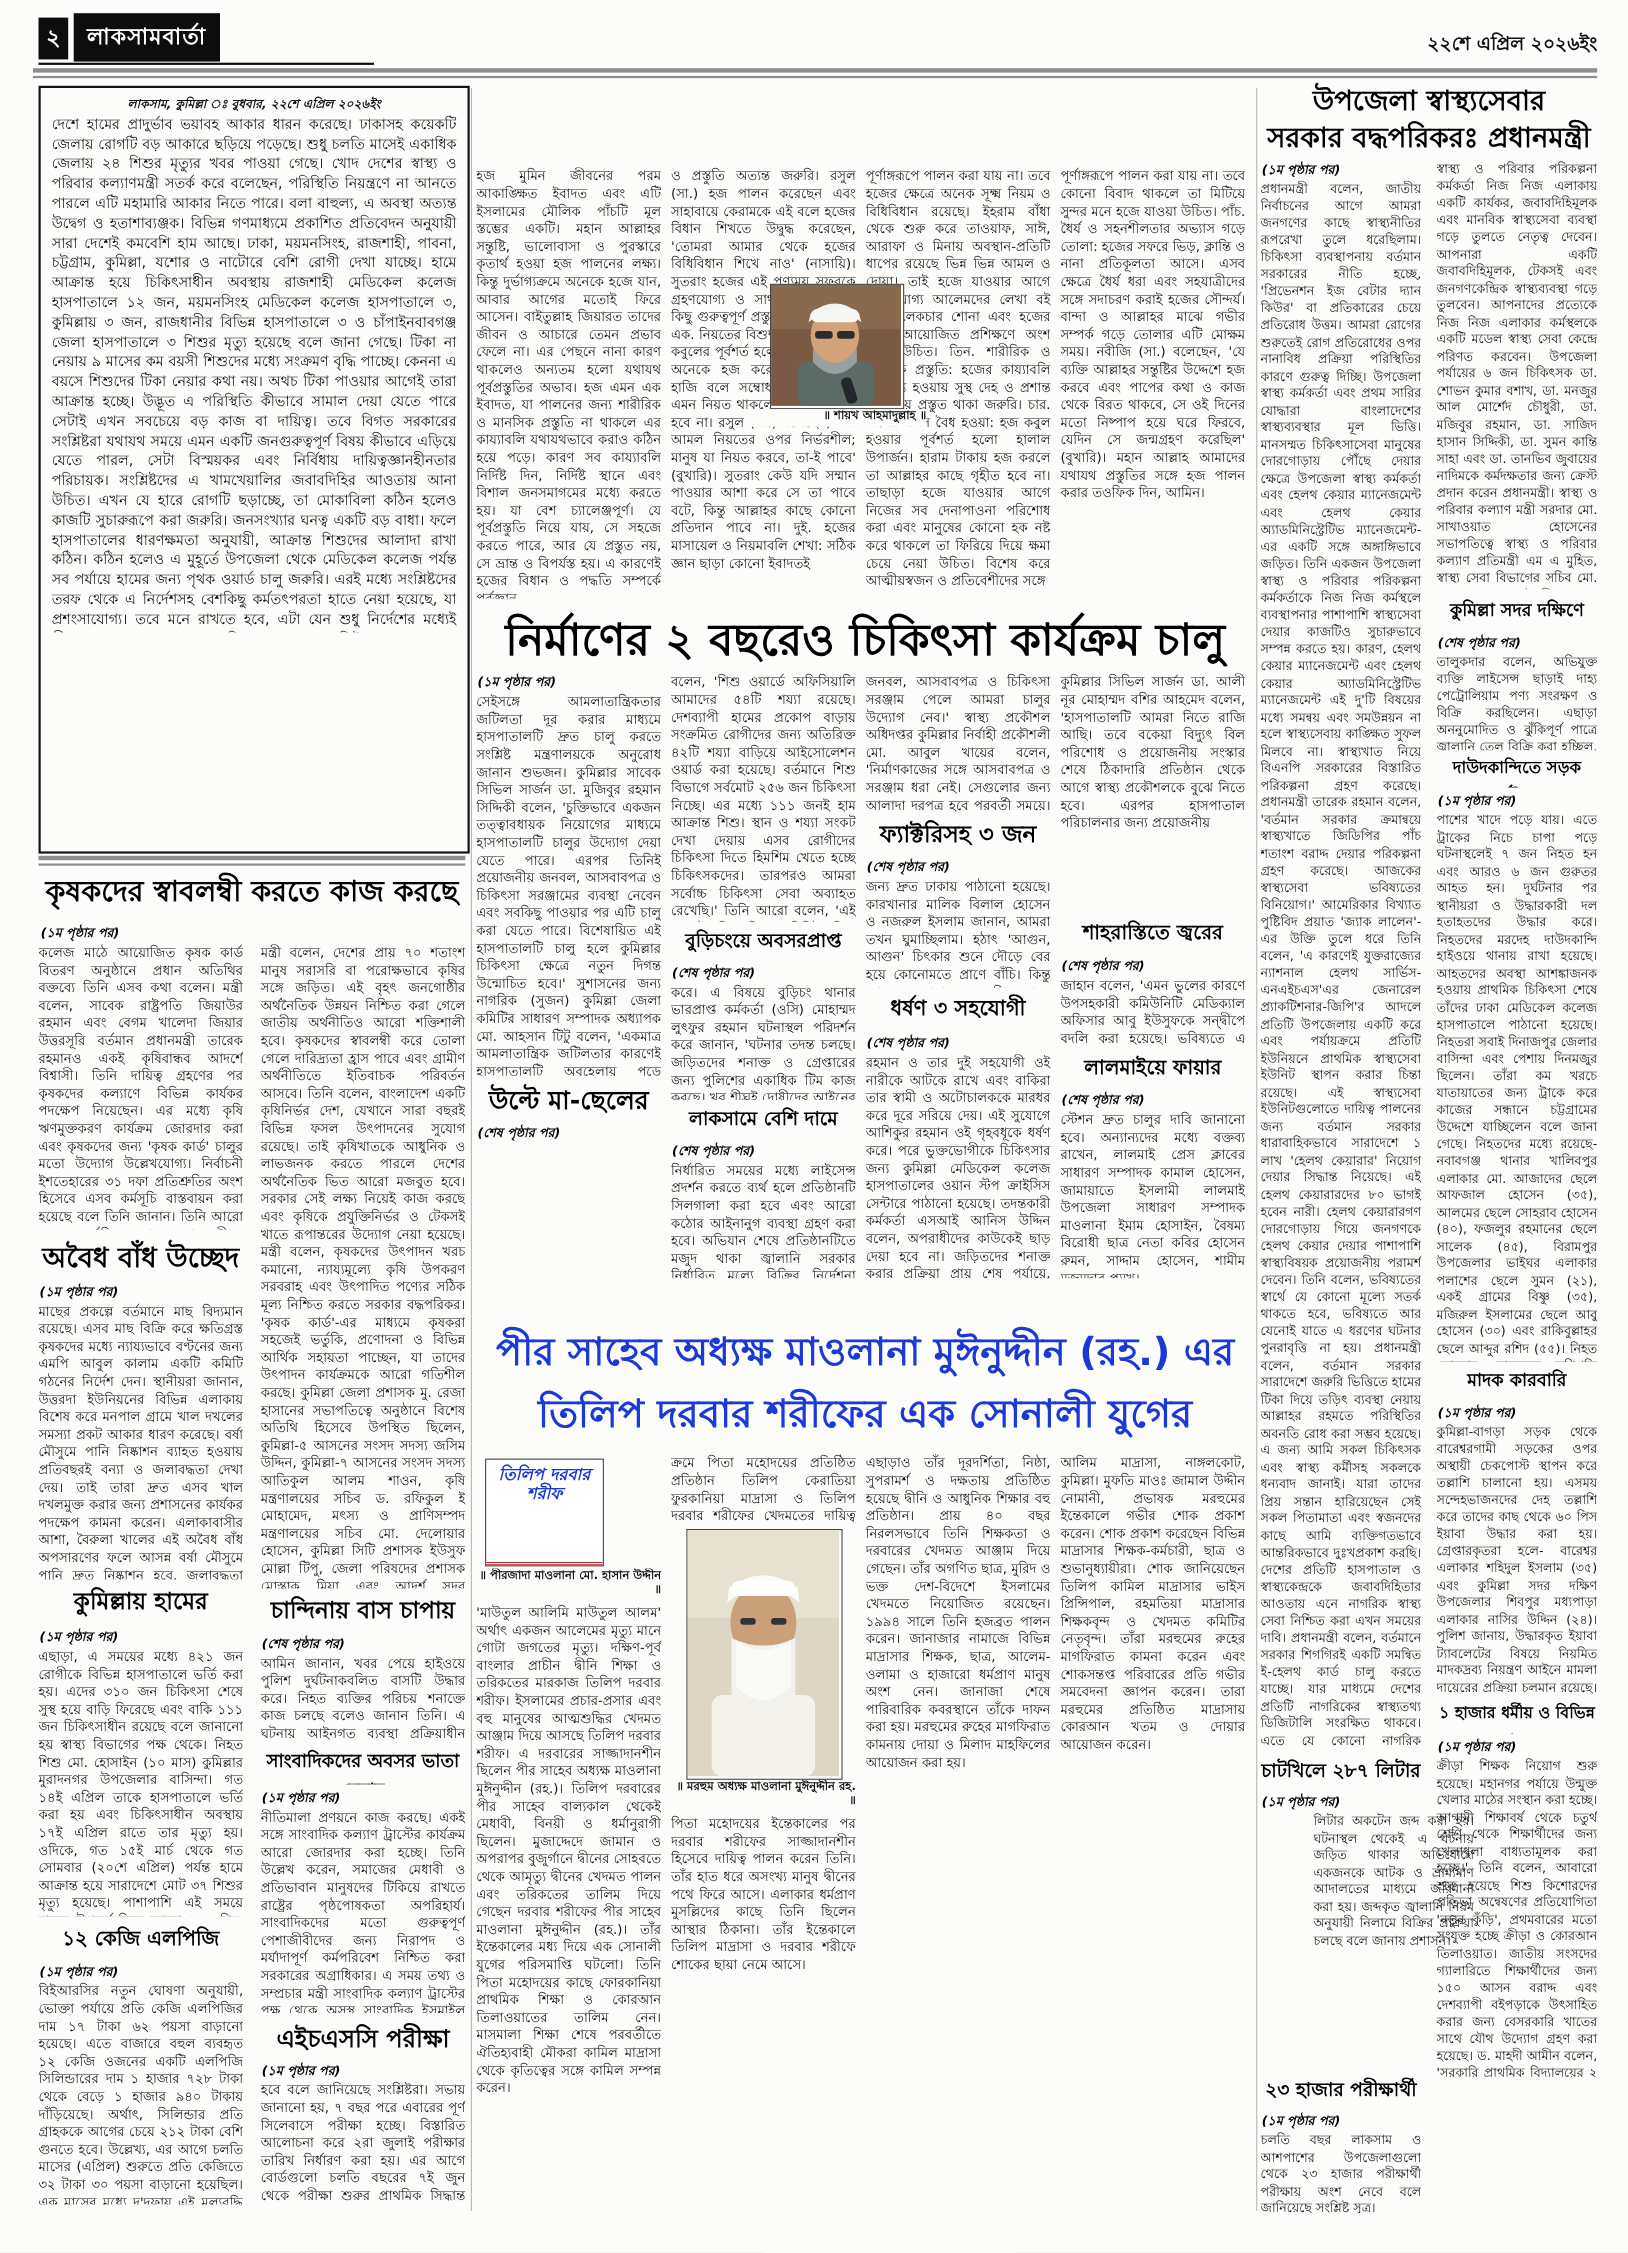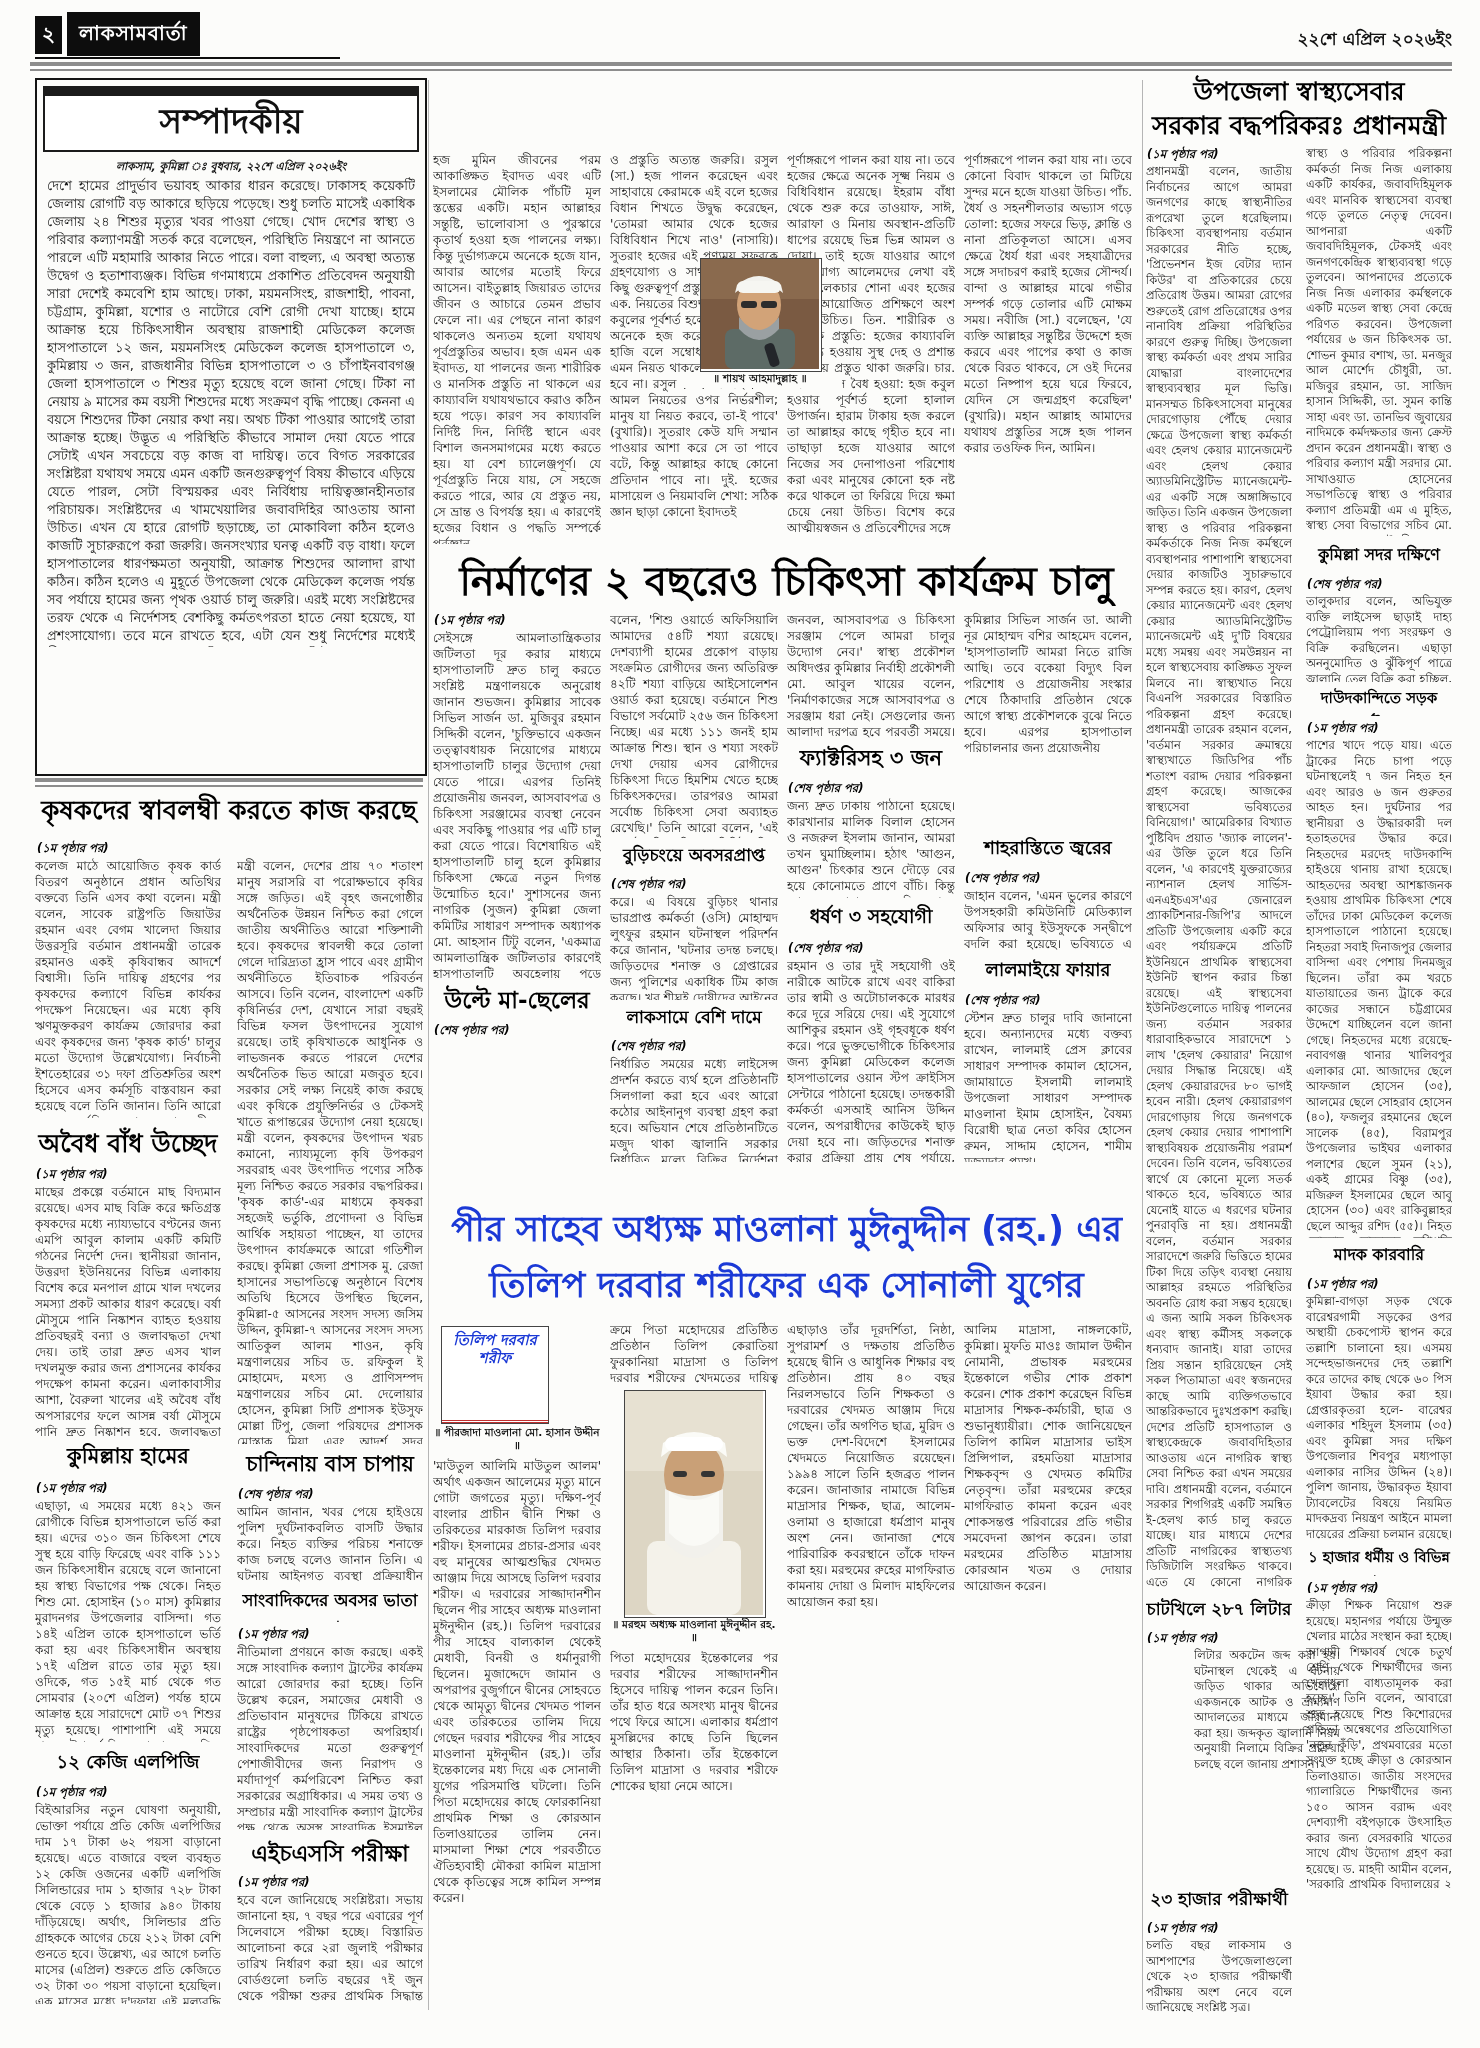--- a/index.html
+++ b/index.html
@@ -8,21 +8,21 @@
   .abs{position:absolute;overflow:hidden;}
   .body{font-size:12px;line-height:16px;text-align:justify;color:#141414;}
   .body-sm{font-size:11.5px;line-height:15.5px;text-align:justify;color:#141414;}
   .body-lg{font-size:13px;line-height:18px;text-align:justify;color:#101010;}
   .cont{font-size:11.5px;font-weight:bold;font-style:italic;color:#000;}
   .hl{font-weight:bold;text-align:center;color:#000;}
   .rule-v{position:absolute;width:1px;background:#b5b5b5;}
   .doubleline{border-top:4px solid #8d8d8d;border-bottom:2px solid #8d8d8d;height:3px;background:#fff;}
   .logo{background:#0d0d0d;color:#fff;font-weight:bold;display:flex;align-items:center;
         padding:0 12px;letter-spacing:1px;}
-  .capt{font-size:10.5px;font-weight:bold;text-align:center;line-height:13px;}
+  .capt{font-size:10.5px;font-weight:bold;text-align:right;line-height:13px;}
   .ed-banner{border:2px solid #1b1b1b;border-top:10px solid #1b1b1b;background:#fff;
              display:flex;align-items:center;justify-content:center;font-weight:bold;}
   .photo-frame{border:1px solid #444;background:#fff;}
 </style>
 </head>
 <body>
 
 <div id="page">
 
   <div class="abs" style="left:35px;top:16px;width:27px;height:38px;background:#0d0d0d;color:#fff;
@@ -30,21 +30,20 @@
   <div class="abs logo" style="left:67px;top:12px;height:44px;font-size:20px;">লাকসামবার্তা</div>
   <div class="abs" style="left:35px;top:57px;width:305px;height:2px;background:#0d0d0d;"></div>
   <div class="abs" style="left:1240px;top:26px;width:212px;height:24px;font-size:17px;font-weight:bold;
        text-align:right;">২২শে এপ্রিল ২০২৬ইং</div>
   <div class="abs doubleline" style="left:30px;top:62px;width:1422px;"></div>
 
   <div class="rule-v" style="left:428px;top:80px;height:1930px;"></div>
   <div class="rule-v" style="left:1142px;top:80px;height:1930px;"></div>
 
   <div class="abs" style="left:35px;top:78px;width:388px;height:694px;border:2px solid #141414;">
-    <div class="ed-banner" style="margin:6px;height:54px;font-size:34px;">সম্পাদকীয়</div>
     <div style="font-size:11px;font-weight:bold;font-style:italic;text-align:center;margin-top:6px;">লাকসাম, কুমিল্লা ঃ বুধবার, ২২শে এপ্রিল ২০২৬ইং</div>
     <div class="body-lg" style="margin:0 10px;height:470px;overflow:hidden;">দেশে হামের প্রাদুর্ভাব ভয়াবহ আকার ধারন করেছে। ঢাকাসহ কয়েকটি জেলায় রোগটি বড় আকারে ছড়িয়ে পড়েছে। শুধু চলতি মাসেই একাধিক জেলায় ২৪ শিশুর মৃত্যুর খবর পাওয়া গেছে। খোদ দেশের স্বাস্থ্য ও পরিবার কল্যাণমন্ত্রী সতর্ক করে বলেছেন, পরিস্থিতি নিয়ন্ত্রণে না আনতে পারলে এটি মহামারি আকার নিতে পারে। বলা বাহুল্য, এ অবস্থা অত্যন্ত উদ্বেগ ও হতাশাব্যঞ্জক। বিভিন্ন গণমাধ্যমে প্রকাশিত প্রতিবেদন অনুযায়ী সারা দেশেই কমবেশি হাম আছে। ঢাকা, ময়মনসিংহ, রাজশাহী, পাবনা, চট্টগ্রাম, কুমিল্লা, যশোর ও নাটোরে বেশি রোগী দেখা যাচ্ছে। হামে আক্রান্ত হয়ে চিকিৎসাধীন অবস্থায় রাজশাহী মেডিকেল কলেজ হাসপাতালে ১২ জন, ময়মনসিংহ মেডিকেল কলেজ হাসপাতালে ৩, কুমিল্লায় ৩ জন, রাজধানীর বিভিন্ন হাসপাতালে ৩ ও চাঁপাইনবাবগঞ্জ জেলা হাসপাতালে ৩ শিশুর মৃত্যু হয়েছে বলে জানা গেছে। টিকা না নেয়ায় ৯ মাসের কম বয়সী শিশুদের মধ্যে সংক্রমণ বৃদ্ধি পাচ্ছে। কেননা এ বয়সে শিশুদের টিকা নেয়ার কথা নয়। অথচ টিকা পাওয়ার আগেই তারা আক্রান্ত হচ্ছে। উদ্ভূত এ পরিস্থিতি কীভাবে সামাল দেয়া যেতে পারে সেটাই এখন সবচেয়ে বড় কাজ বা দায়িত্ব। তবে বিগত সরকারের সংশ্লিষ্টরা যথাযথ সময়ে এমন একটি জনগুরুত্বপূর্ণ বিষয় কীভাবে এড়িয়ে যেতে পারল, সেটা বিস্ময়কর এবং নির্বিধায় দায়িত্বজ্ঞানহীনতার পরিচায়ক। সংশ্লিষ্টদের এ খামখেয়ালির জবাবদিহির আওতায় আনা উচিত। এখন যে হারে রোগটি ছড়াচ্ছে, তা মোকাবিলা কঠিন হলেও কাজটি সুচারুরূপে করা জরুরি। জনসংখ্যার ঘনত্ব একটি বড় বাধা। ফলে হাসপাতালের ধারণক্ষমতা অনুযায়ী, আক্রান্ত শিশুদের আলাদা রাখা কঠিন। কঠিন হলেও এ মুহূর্তে উপজেলা থেকে মেডিকেল কলেজ পর্যন্ত সব পর্যায়ে হামের জন্য পৃথক ওয়ার্ড চালু জরুরি। এরই মধ্যে সংশ্লিষ্টদের তরফ থেকে এ নির্দেশসহ বেশকিছু কর্মতৎপরতা হাতে নেয়া হয়েছে, যা প্রশংসাযোগ্য। তবে মনে রাখতে হবে, এটা যেন শুধু নির্দেশের মধ্যেই সীমাবদ্ধ হয়ে না যায়। সংক্রমণ নিয়ন্ত্রণে সরকার সংশ্লিষ্ট দ্রুত সব ধরনের কার্যকর ব্যবস্থা গ্রহণ করবেন বলে আমরা আশাবাদী।</div>
   </div>
   <div class="abs doubleline" style="left:35px;top:778px;width:388px;"></div>
 
   <div class="abs hl" style="left:35px;top:790px;width:388px;height:46px;font-size:26px;">কৃষকদের স্বাবলম্বী করতে কাজ করছে সরকার</div>
   <div class="abs cont" style="left:37px;top:840px;width:180px;height:16px;">(১ম পৃষ্ঠার পর)</div>
   <div class="abs body" style="left:35px;top:858px;width:186px;height:260px;">কলেজ মাঠে আয়োজিত কৃষক কার্ড বিতরণ অনুষ্ঠানে প্রধান অতিথির বক্তব্যে তিনি এসব কথা বলেন। মন্ত্রী বলেন, সাবেক রাষ্ট্রপতি জিয়াউর রহমান এবং বেগম খালেদা জিয়ার উত্তরসূরি বর্তমান প্রধানমন্ত্রী তারেক রহমানও একই কৃষিবান্ধব আদর্শে বিশ্বাসী। তিনি দায়িত্ব গ্রহণের পর কৃষকদের কল্যাণে বিভিন্ন কার্যকর পদক্ষেপ নিয়েছেন। এর মধ্যে কৃষি ঋণমুক্তকরণ কার্যক্রম জোরদার করা এবং কৃষকদের জন্য 'কৃষক কার্ড' চালুর মতো উদ্যোগ উল্লেখযোগ্য। নির্বাচনী ইশতেহারের ৩১ দফা প্রতিশ্রুতির অংশ হিসেবে এসব কর্মসূচি বাস্তবায়ন করা হয়েছে বলে তিনি জানান। তিনি আরো বলেন, ভর্তুকি ব্যবস্থার সূচনা অতীতে হলেও বর্তমান সময়ে তা আরও সম্প্রসারিত ও প্রাতিষ্ঠানিক রূপ পেয়েছে। কৃষকদের সহায়তায় সরকার নতুন নতুন কর্মসূচি গ্রহণ করছে, যার মধ্যে 'ফ্যামিলি কার্ড' কর্মসূচিও রয়েছে। এর মাধ্যমে বহু কৃষক পরিবার ইতোমধ্যে উপকৃত হয়েছে বলে উল্লেখ করেন তিনি।</div>
   <div class="abs body" style="left:237px;top:858px;width:186px;height:586px;">মন্ত্রী বলেন, দেশের প্রায় ৭০ শতাংশ মানুষ সরাসরি বা পরোক্ষভাবে কৃষির সঙ্গে জড়িত। এই বৃহৎ জনগোষ্ঠীর অর্থনৈতিক উন্নয়ন নিশ্চিত করা গেলে জাতীয় অর্থনীতিও আরো শক্তিশালী হবে। কৃষকদের স্বাবলম্বী করে তোলা গেলে দারিদ্র্যতা হ্রাস পাবে এবং গ্রামীণ অর্থনীতিতে ইতিবাচক পরিবর্তন আসবে। তিনি বলেন, বাংলাদেশ একটি কৃষিনির্ভর দেশ, যেখানে সারা বছরই বিভিন্ন ফসল উৎপাদনের সুযোগ রয়েছে। তাই কৃষিখাতকে আধুনিক ও লাভজনক করতে পারলে দেশের অর্থনৈতিক ভিত আরো মজবুত হবে। সরকার সেই লক্ষ্য নিয়েই কাজ করছে এবং কৃষিকে প্রযুক্তিনির্ভর ও টেকসই খাতে রূপান্তরের উদ্যোগ নেয়া হয়েছে। মন্ত্রী বলেন, কৃষকদের উৎপাদন খরচ কমানো, ন্যায্যমূল্যে কৃষি উপকরণ সরবরাহ এবং উৎপাদিত পণ্যের সঠিক মূল্য নিশ্চিত করতে সরকার বদ্ধপরিকর। 'কৃষক কার্ড'-এর মাধ্যমে কৃষকরা সহজেই ভর্তুকি, প্রণোদনা ও বিভিন্ন আর্থিক সহায়তা পাচ্ছেন, যা তাদের উৎপাদন কার্যক্রমকে আরো গতিশীল করছে। কুমিল্লা জেলা প্রশাসক মু. রেজা হাসানের সভাপতিত্বে অনুষ্ঠানে বিশেষ অতিথি হিসেবে উপস্থিত ছিলেন, কুমিল্লা-৫ আসনের সংসদ সদস্য জসিম উদ্দিন, কুমিল্লা-৭ আসনের সংসদ সদস্য আতিকুল আলম শাওন, কৃষি মন্ত্রণালয়ের সচিব ড. রফিকুল ই মোহামেদ, মৎস্য ও প্রাণিসম্পদ মন্ত্রণালয়ের সচিব মো. দেলোয়ার হোসেন, কুমিল্লা সিটি প্রশাসক ইউসুফ মোল্লা টিপু, জেলা পরিষদের প্রশাসক মোস্তাক মিয়া এবং আদর্শ সদর উপজেলা নির্বাহী কর্মকর্তা ফাতেমাতুজ জোহরাসহ বিভিন্ন দপ্তরের ঊর্ধ্বতন কর্মকর্তাবৃন্দ। অনুষ্ঠান শেষে মন্ত্রী নির্বাচিত কৃষকদের মাঝে কৃষক কার্ড বিতরণ করেন এবং কৃষি বিভাগের বিভিন্ন স্টল পরিদর্শন করেন। কৃষকদের আর্থসামাজিক উন্নয়ন, জীবনমান বৃদ্ধি এবং আধুনিক প্রযুক্তিনির্ভর সেবা নিশ্চিত করার লক্ষ্যে কুমিল্লায় মোট ১,৪৫৮ জন কৃষকের মাঝে 'কৃষক কার্ড' বিতরণ করা হয়েছে।</div>
 

